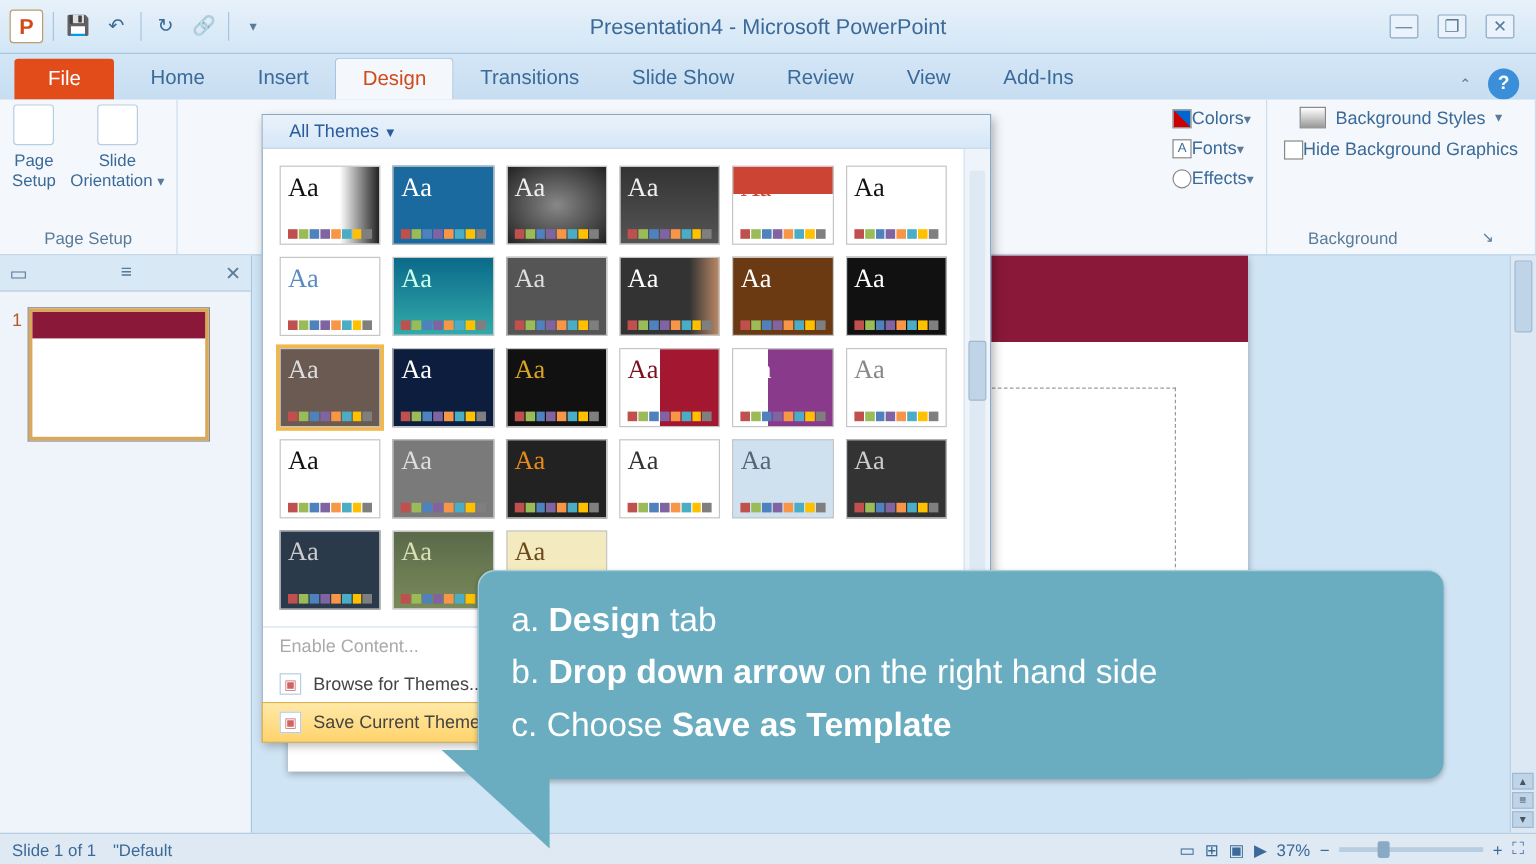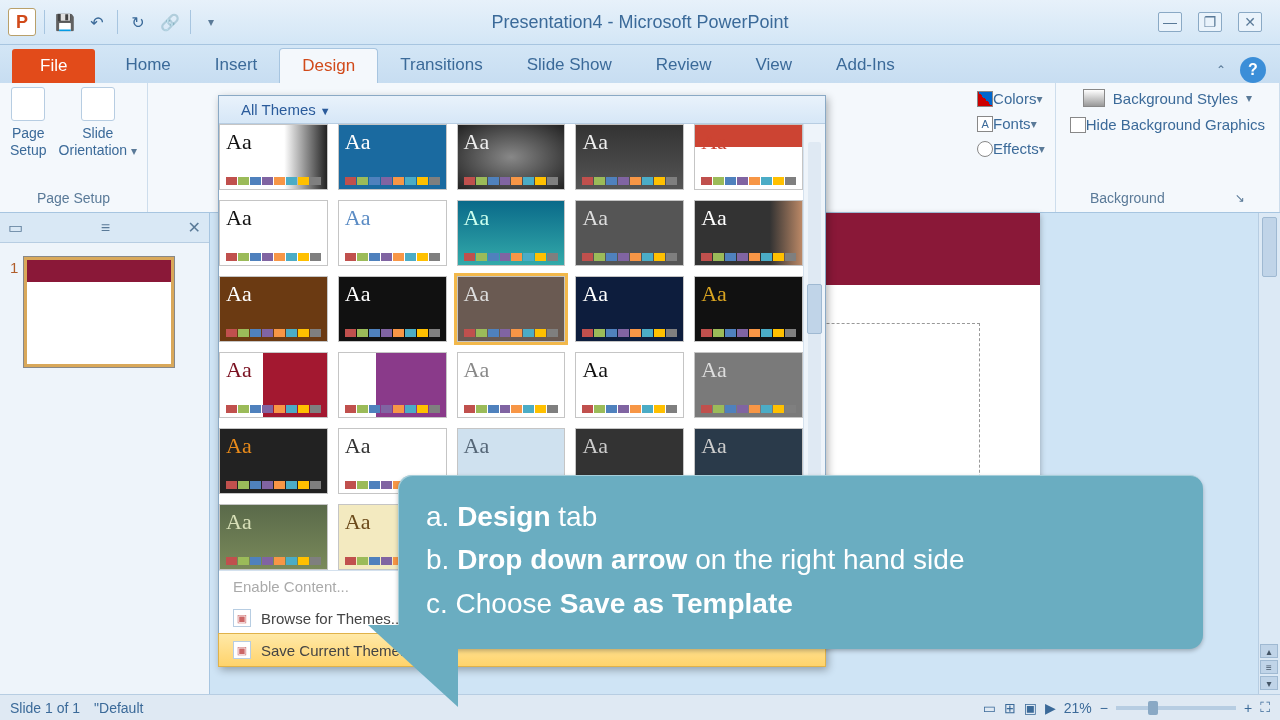--- a/index.html
+++ b/index.html
@@ -45,21 +45,21 @@
   .navbtns span{width:18px;height:14px;background:#c0d4e8;border:1px solid #9fb9d2;display:flex;align-items:center;justify-content:center;font-size:10px;color:#456}
   .status{position:absolute;left:0;right:0;bottom:0;height:26px;background:#dfe9f3;border-top:1px solid #b7cde2;display:flex;align-items:center;padding:0 10px;color:#3b6a99;font-size:14px;gap:14px}
   .status .zoom{margin-left:auto;display:flex;align-items:center;gap:8px}
   .zoom-track{width:120px;height:4px;background:#b7cde2;position:relative}
   .zoom-track::after{content:"";position:absolute;left:32px;top:-5px;width:10px;height:14px;background:#8aa9c5;border-radius:2px}
   
   .gallery{position:absolute;left:218px;top:95px;width:608px;background:#fff;border:1px solid #8aa9c5;box-shadow:2px 3px 8px rgba(0,0,0,.3);z-index:30}
   .gal-hdr{background:linear-gradient(#e9f2fb,#d6e7f7);padding:5px 22px;color:#2a5b9b;font-size:15px;border-bottom:1px solid #b7cde2}
   .gal-hdr .dd{font-size:11px;margin-left:4px}
   .gal-body{display:flex}
-  .gal-grid{flex:1;padding:0;display:grid;grid-template-columns:repeat(5,1fr);gap:10px}
+  .gal-grid{flex:1;padding:14px;display:grid;grid-template-columns:repeat(6,1fr);gap:10px}
   .th{height:66px;border:1px solid #c5c5c5;background:#fff;position:relative;overflow:hidden}
   .th .aa{position:absolute;left:6px;top:4px;font-family:Georgia,serif;font-size:22px}
   .th .sw{position:absolute;left:6px;bottom:4px;right:6px;height:8px;display:flex;gap:1px}
   .th .sw i{flex:1}
   .th.sel{outline:3px solid #f2b84b}
   .gal-scroll{width:22px;background:#eef4fa;border-left:1px solid #d4e1ee;position:relative}
   .gal-scroll .tr{position:absolute;top:18px;bottom:18px;left:4px;right:4px;background:#dfe9f3;border-radius:2px}
   .gal-scroll .kn{position:absolute;top:160px;left:3px;right:3px;height:50px;background:#c0d4e8;border:1px solid #9fb9d2;border-radius:2px}
   .gal-foot{border-top:1px solid #d4e1ee}
   .gal-item{padding:7px 14px;display:flex;align-items:center;gap:10px;font-size:15px;color:#444}
@@ -204,21 +204,21 @@
 </div>
 
 <div class="status">
   <span>Slide 1 of 1</span>
   <span>"Default</span>
   <div class="zoom">
     <span>▭</span>
     <span>⊞</span>
     <span>▣</span>
     <span>▶</span>
-    <span>21%</span>
+    <span>37%</span>
     <span>−</span>
     <div class="zoom-track"></div>
     <span>+</span>
     <span>⛶</span>
   </div>
 </div>
 
 <div class="gallery">
   <div class="gal-hdr">
     <span>All Themes</span><span class="dd">▼</span>

